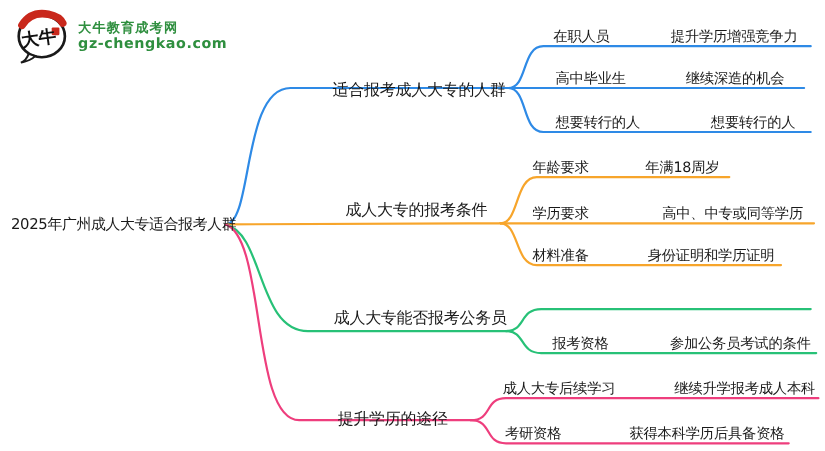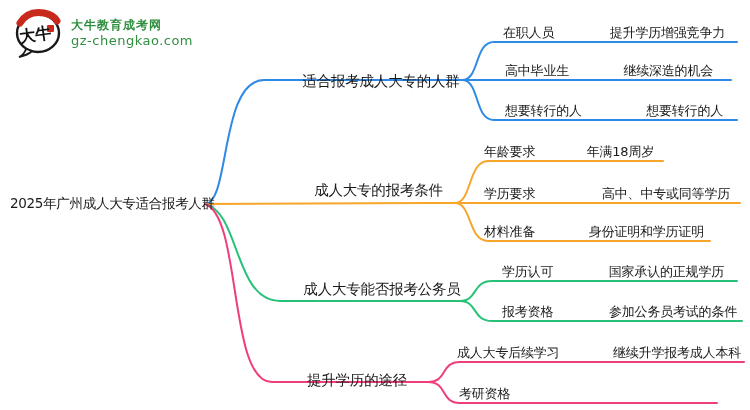--- a/index.html
+++ b/index.html
@@ -9,21 +9,21 @@
     background:#ffffff;
     overflow:hidden;
     font-family:"DejaVu Sans","Liberation Sans",sans-serif;
     color:#1a1a1a;
   }
   .links{position:absolute;left:0;top:0;width:750px;height:410px;}
   .links path{fill:none;stroke-width:2;stroke-linecap:round;stroke-linejoin:round;}
 
   .logo{position:absolute;left:12px;top:8px;display:flex;align-items:center;gap:7px;}
   .logo-text .brand{font-size:12px;font-weight:bold;color:#2f8f3f;letter-spacing:1px;line-height:1.25;}
-  .logo-text .domain{font-size:13px;font-weight:normal;color:#2f8f3f;letter-spacing:.5px;line-height:1.2;}
+  .logo-text .domain{font-size:13px;font-weight:bold;color:#2f8f3f;letter-spacing:.5px;line-height:1.2;}
 
   .root-node{
     position:absolute;left:10px;top:195px;width:194px;
     font-size:13.5px;text-align:center;letter-spacing:-.3px;white-space:nowrap;
   }
   .branch-label{
     position:absolute;font-size:14.5px;text-align:center;white-space:nowrap;letter-spacing:-.2px;
   }
   .row{
     position:absolute;display:flex;justify-content:space-between;align-items:flex-end;
@@ -98,30 +98,27 @@
   </div>
   <div class="row" style="left:479px;top:185px;width:256px;">
     <span class="lbl">学历要求</span>
     <span class="val">高中、中专或同等学历</span>
   </div>
   <div class="row" style="left:479px;top:223px;width:230px;gap:32px;">
     <span class="lbl">材料准备</span>
     <span class="val">身份证明和学历证明</span>
   </div>
 
-  <div class="row" style="left:497px;top:263px;width:232px;">
-    <span class="lbl">学历认可</span>
-    <span class="val">国家承认的正规学历</span>
-  </div>
   <div class="row" style="left:497px;top:303px;width:245px;">
     <span class="lbl">报考资格</span>
     <span class="val">参加公务员考试的条件</span>
   </div>
 
   <div class="row" style="left:452px;top:344px;width:294px;">
     <span class="lbl">成人大专后续学习</span>
     <span class="val">继续升学报考成人本科</span>
   </div>
   <div class="row" style="left:454px;top:385px;width:264px;">
     <span class="lbl">考研资格</span>
+    <span class="val">获得本科学历后具备资格</span>
   </div>
 
 </div>
 
 </body></html>

